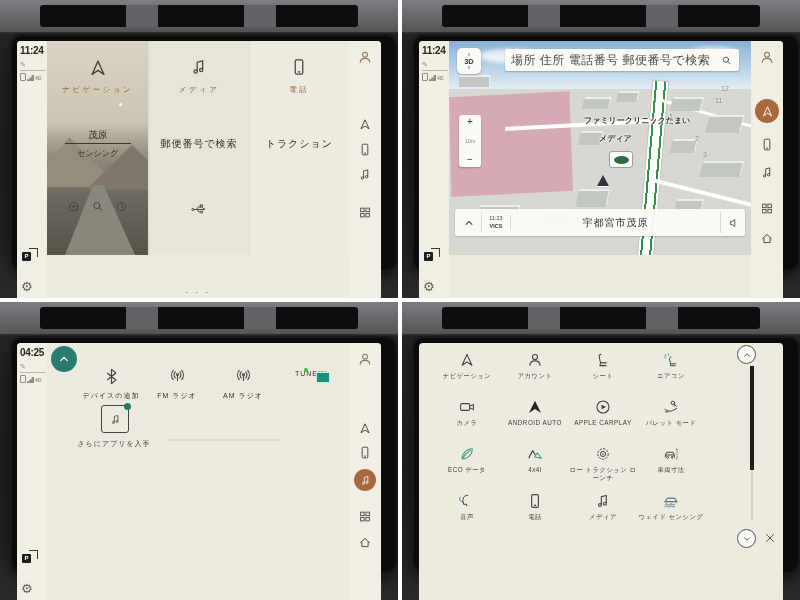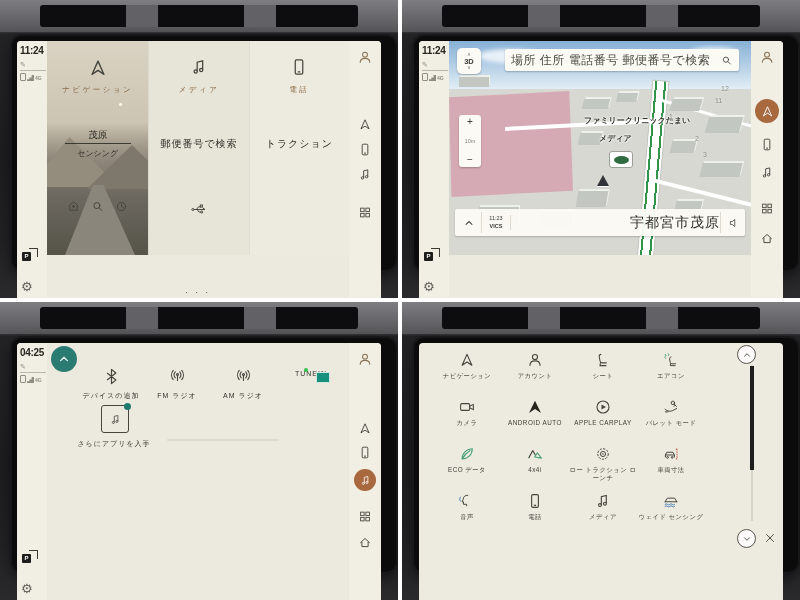--- a/index.html
+++ b/index.html
@@ -70,21 +70,21 @@
   .btn3d{position:absolute;left:8px;top:7px;width:24px;height:26px;background:#fbfaf4;border-radius:5px;box-shadow:0 1px 2px rgba(0,0,0,.25);display:flex;flex-direction:column;align-items:center;justify-content:center;font-size:7.5px;font-weight:bold;color:#3c3c36;z-index:5;cursor:pointer;}
   .btn3d .tch{font-size:5px;line-height:4px;color:#8a8a80;}
   .srch{position:absolute;left:56px;top:8px;width:222px;height:22px;background:#fbfaf4;border-radius:2px;box-shadow:0 1px 2px rgba(0,0,0,.25);display:flex;align-items:center;padding:0 6px;z-index:5;}
   .srch .ph{flex:1;font-size:12px;color:#4c4c44;letter-spacing:.5px;}
   .zoomc{position:absolute;left:10px;top:74px;width:22px;height:48px;background:#fbfaf4;border-radius:3px;box-shadow:0 1px 2px rgba(0,0,0,.25);display:flex;flex-direction:column;align-items:center;justify-content:space-between;padding:2px 0;z-index:5;}
   .zoomc .zi{font-size:10px;line-height:10px;color:#3c3c36;cursor:pointer;}
   .zoomc .zs{font-size:5.5px;color:#8a8a80;}
   .mbar{position:absolute;left:6px;right:6px;top:168px;height:27px;background:rgba(252,251,245,.95);border-radius:2px;display:flex;align-items:center;z-index:6;box-shadow:0 1px 2px rgba(0,0,0,.2);}
   .mbar .chbx{width:24px;height:21px;margin-left:2px;border-right:1px solid #dddbcf;display:flex;align-items:center;justify-content:center;cursor:pointer;}
   .vics{width:28px;text-align:center;font-size:5.5px;color:#3c3c36;line-height:1.3;border-right:1px solid #dddbcf;cursor:pointer;}
-  .loc{flex:1;text-align:right;font-size:14px;color:#2c2c26;letter-spacing:1px;}
+  .loc{flex:1;text-align:center;font-size:10px;color:#2c2c26;letter-spacing:1px;}
   .spk{width:24px;height:21px;border-left:1px solid #dddbcf;display:flex;align-items:center;justify-content:center;cursor:pointer;}
   
   .srcitem{position:absolute;width:76px;text-align:center;cursor:pointer;}
   .srcitem .lb{margin-top:5px;font-size:7px;letter-spacing:1px;color:#33332d;white-space:nowrap;}
   .srcitem svg{margin:0 auto;}
   .tunein{width:24px;height:24px;margin:0 auto;background:#0e2d35;border-radius:2px;position:relative;}
   .tunein i{position:absolute;left:5px;top:7px;width:12px;height:9px;background:#17907e;border:1px solid #cfe8e2;border-radius:1px;}
   .tunein b{position:absolute;right:3px;top:3px;width:4px;height:4px;border-radius:50%;background:#35c24a;}
   .moreapp{position:absolute;left:84px;top:62px;width:26px;height:26px;border:1.3px solid #45453e;border-radius:3px;display:flex;align-items:center;justify-content:center;cursor:pointer;}
   .moreapp b{position:absolute;right:-3px;top:-3px;width:7px;height:7px;border-radius:50%;background:#1f7a6e;}

